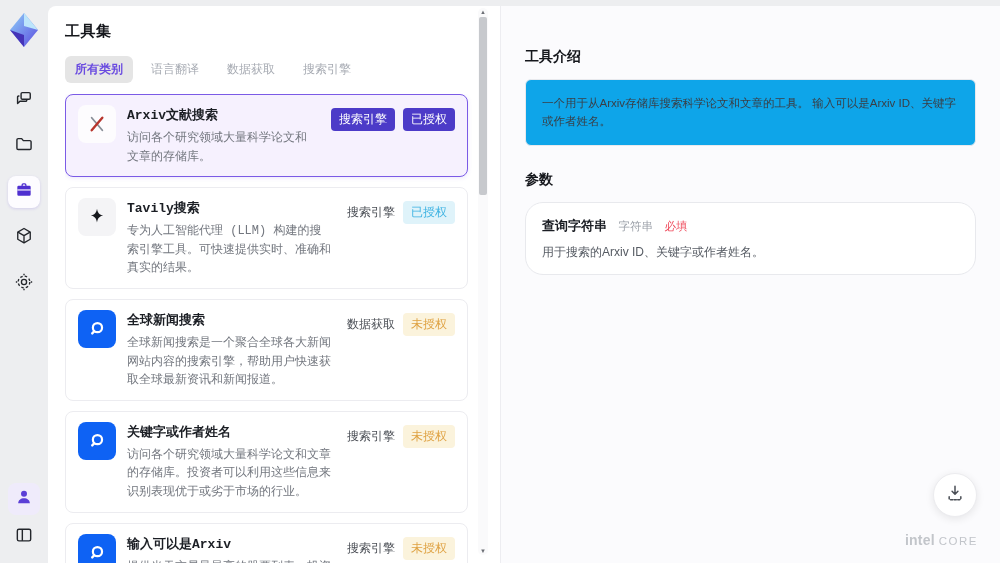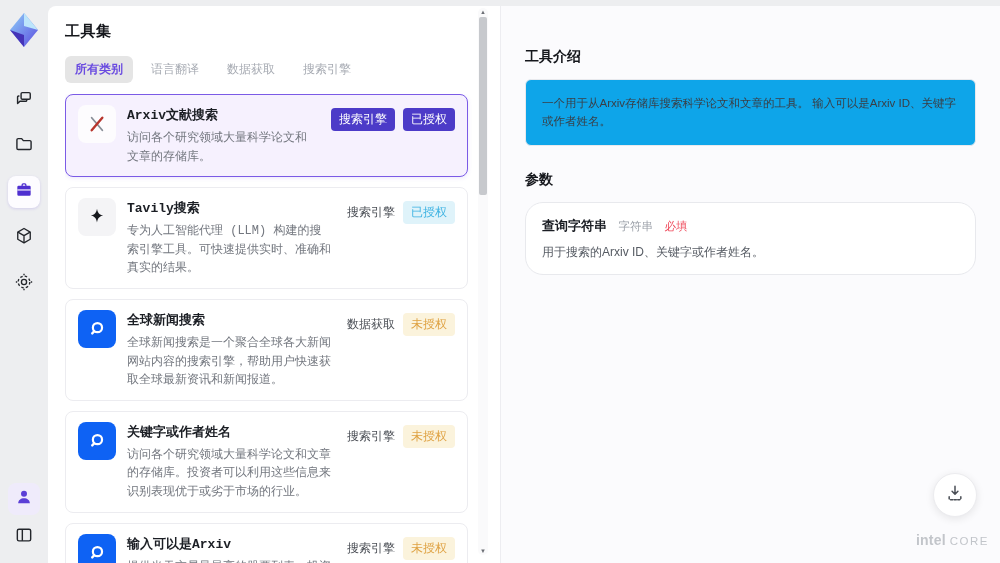--- a/index.html
+++ b/index.html
@@ -60,21 +60,21 @@
   .info-box { margin-top:13px; background:#0ea5e9; border:1px solid #E8E9ED; border-radius:6px; padding:14px 16px; font-size:11.5px; color:#3A3E45; line-height:1.6; }
   .param-box { margin-top:13px; background:#fff; border:1px solid #E8E9ED; border-radius:18px; padding:13px 16px; }
   .param-name { font-size:13px; font-weight:bold; color:#1B1E24; }
   .param-type { font-size:11.5px; color:#9CA1A9; margin-left:7px; }
   .param-required { font-size:11.5px; color:#EF4D5E; margin-left:7px; }
   .param-desc { margin-top:9px; font-size:12px; color:#565B63; }
 
   
   .download-fab { position:absolute; right:23px; bottom:46px; width:44px; height:44px; border-radius:50%; background:#fff; border:1px solid #ECECEF; box-shadow:0 2px 8px rgba(0,0,0,.09); display:flex; align-items:center; justify-content:center; cursor:pointer; }
   .download-fab svg { width:20px; height:20px; }
-  .intel-logo { position:absolute; right:11px; bottom:15px; color:#C2C5CA; font-size:14px; display:flex; align-items:baseline; gap:4px; }
+  .intel-logo { position:absolute; right:22px; bottom:15px; color:#C2C5CA; font-size:14px; display:flex; align-items:baseline; gap:4px; }
   .intel-logo .intel-word { font-weight:bold; letter-spacing:.2px; }
   .intel-logo .core-word { text-transform:uppercase; font-size:11.5px; letter-spacing:1.5px; }
 </style>
 </head>
 <body>
 
 <div class="app">
 
   <aside class="rail">
     <div class="logo">

